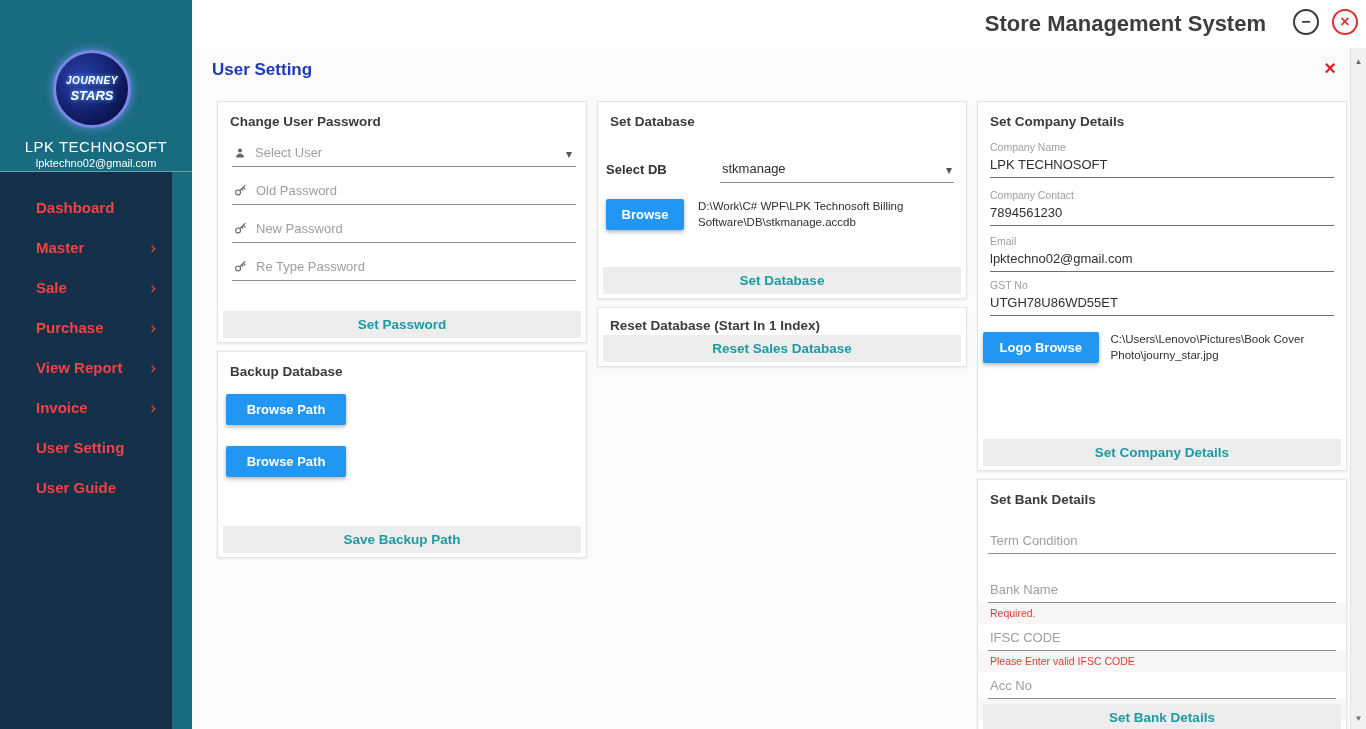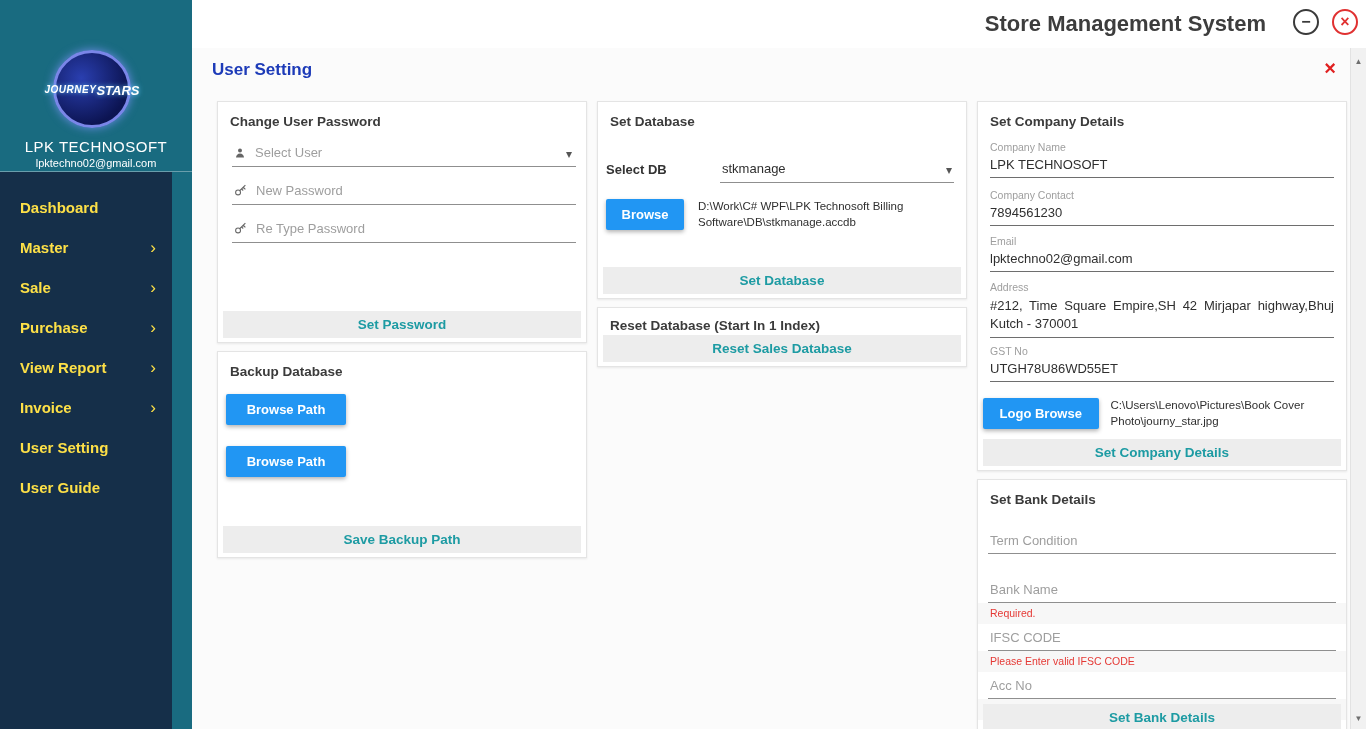--- a/index.html
+++ b/index.html
@@ -13,28 +13,28 @@
   .win-btn { position:absolute; top:9px; width:26px; height:26px; border-radius:50%;
              display:flex; align-items:center; justify-content:center; font-size:16px; font-weight:700; cursor:pointer; }
   #min-btn { right:47px; border:2px solid #3a3a3a; color:#3a3a3a; }
   #close-btn { right:8px; border:2px solid #e03131; color:#e03131; }
 
   
   #sidebar { position:absolute; left:0; top:0; width:192px; height:729px; background:#196b80; }
   .logo-circle { position:absolute; left:53px; top:50px; width:78px; height:78px; border-radius:50%;
                  background:radial-gradient(circle at 35% 35%, #2a3fb0, #0c1452 72%);
                  border:3px solid #7a86e8; box-shadow:0 0 10px rgba(130,150,255,.8);
-                 display:flex; flex-direction:row; align-items:center; justify-content:center; color:#fff; }
+                 display:flex; flex-direction:column; align-items:center; justify-content:center; color:#fff; }
   .logo-journey { font-style:italic; font-weight:700; font-size:10px; letter-spacing:.5px; text-shadow:0 0 4px #6cf; }
   .logo-stars { font-style:italic; font-weight:700; font-size:13px; margin-top:2px; text-shadow:0 0 5px #6cf; }
   .brand-name { position:absolute; top:138px; left:0; width:192px; text-align:center; color:#fff; font-size:15px; letter-spacing:.5px; }
   .brand-email { position:absolute; top:157px; left:0; width:192px; text-align:center; color:#fff; font-size:11px; }
   .sb-divider { position:absolute; top:171px; left:0; width:192px; height:1px; background:rgba(255,255,255,.35); }
   #menu { position:absolute; left:0; top:172px; width:172px; height:557px; background:#152f49; padding-top:16px; }
-  .menu-item { position:relative; height:40px; line-height:40px; padding-left:20px; color:#fde047;
+  .menu-item { position:relative; height:40px; line-height:40px; padding-left:36px; color:#ef4444;
                font-weight:700; font-size:15px; cursor:pointer; }
   .menu-item .chev { position:absolute; right:16px; top:0; font-size:17px; font-weight:400; }
 
   
   #content { position:absolute; left:192px; top:48px; width:1174px; height:681px; background:#fbfbfb; overflow:hidden; }
   #page-title { position:absolute; left:20px; top:12px; font-size:17px; font-weight:700; color:#1d3bb8; }
   #page-close { position:absolute; right:30px; top:10px; font-size:20px; font-weight:700; color:#e02020; cursor:pointer; line-height:20px; }
 
   
   #scrollbar { position:absolute; right:0; top:0; width:16px; height:681px; background:#f1f1f1; border-left:1px solid #e2e2e2; }
@@ -163,20 +163,29 @@
       <span>Select User</span>
       <span class="caret">▾</span>
     </div>
     <div class="pfield">
       <span class="ficon">
         <svg width="13" height="13" viewBox="0 0 24 24">
             <circle cx="7.5" cy="15.5" r="4.5" fill="none" stroke="#666" stroke-width="2"></circle>
             <path d="M11 12 L21 2 M17 6 L21 10 M14 9 L17 12" stroke="#666" stroke-width="2" fill="none"></path>
           </svg>
       </span>
+      <span>Old Password</span>
+    </div>
+    <div class="pfield">
+      <span class="ficon">
+        <svg width="13" height="13" viewBox="0 0 24 24">
+            <circle cx="7.5" cy="15.5" r="4.5" fill="none" stroke="#666" stroke-width="2"></circle>
+            <path d="M11 12 L21 2 M17 6 L21 10 M14 9 L17 12" stroke="#666" stroke-width="2" fill="none"></path>
+          </svg>
+      </span>
       <span>New Password</span>
     </div>
     <div class="pfield">
       <span class="ficon">
         <svg width="13" height="13" viewBox="0 0 24 24">
             <circle cx="7.5" cy="15.5" r="4.5" fill="none" stroke="#666" stroke-width="2"></circle>
             <path d="M11 12 L21 2 M17 6 L21 10 M14 9 L17 12" stroke="#666" stroke-width="2" fill="none"></path>
           </svg>
       </span>
       <span>Re Type Password</span>
@@ -218,24 +227,20 @@
       <div class="clabel">Company Name</div>
       <div class="cvalue">LPK TECHNOSOFT</div>
     </div>
     <div class="cgroup cg2">
       <div class="clabel">Company Contact</div>
       <div class="cvalue">7894561230</div>
     </div>
     <div class="cgroup cg3">
       <div class="clabel">Email</div>
       <div class="cvalue">lpktechno02@gmail.com</div>
-    </div>
-    <div class="cgroup cg4">
-      <div class="clabel">Address</div>
-      <div class="cvalue justify">#212, Time Square Empire,SH 42 Mirjapar highway,Bhuj Kutch - 370001</div>
     </div>
     <div class="cgroup cg5">
       <div class="clabel">GST No</div>
       <div class="cvalue">UTGH78U86WD55ET</div>
     </div>
     <div class="logo-row">
       <span class="btn-blue">Logo Browse</span>
       <div class="path-text">C:\Users\Lenovo\Pictures\Book Cover Photo\journy_star.jpg</div>
     </div>
     <div class="action-bar">Set Company Details</div>

